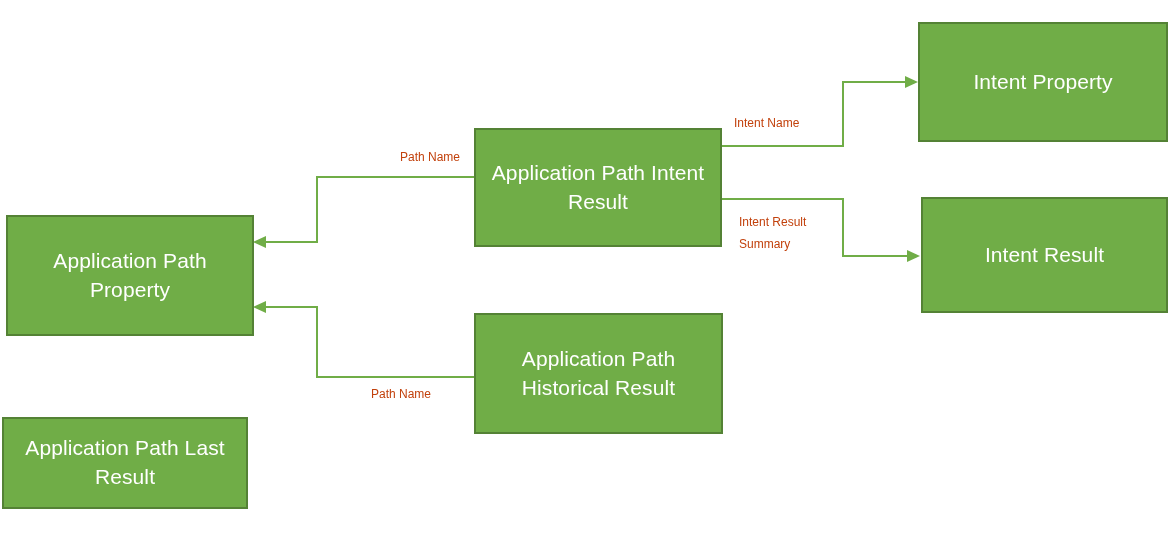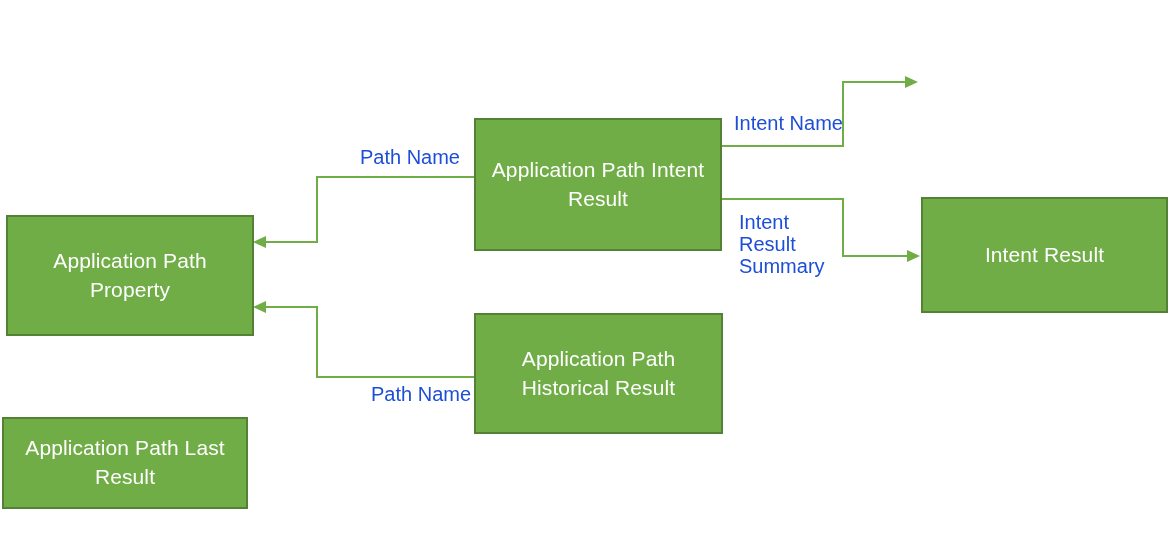--- a/index.html
+++ b/index.html
@@ -25,22 +25,22 @@
     align-items: center;
     justify-content: center;
     text-align: center;
     font-size: 21px;
     line-height: 1.38;
     white-space: pre-line;
     letter-spacing: 0.1px;
   }
   .edge-label {
     position: absolute;
-    color: #1d4ed8;
-    font-size: 20px;
+    color: #c2410c;
+    font-size: 12px;
     line-height: 22px;
     white-space: pre-line;
   }
   .edge-label.right-align { text-align: right; }
   svg.connectors {
     position: absolute;
     left: 0;
     top: 0;
     pointer-events: none;
   }
@@ -75,23 +75,24 @@
       <path d="M722,199 L843,199 L843,256 L907,256"></path>
       <polygon points="920,256 907,250 907,262"></polygon>
     </g>
 
     <g>
       <path d="M474,377 L317,377 L317,307 L266,307"></path>
       <polygon points="253,307 266,301 266,313"></polygon>
     </g>
   </svg>
 
-  <div class="node" style="left:474px; top:118px; width:248px; height:133px;">Application Path Intent
+  <div class="node" style="left:474px; top:128px; width:248px; height:119px;">Application Path Intent
 Result</div>
 
+  <div class="node" style="left:918px; top:22px; width:250px; height:120px;">Intent Property</div>
 
   <div class="node" style="left:921px; top:197px; width:247px; height:116px;">Intent Result</div>
 
   <div class="node" style="left:6px; top:215px; width:248px; height:121px;">Application Path
 Property</div>
 
   <div class="node" style="left:474px; top:313px; width:249px; height:121px;">Application Path
 Historical Result</div>
 
   <div class="node" style="left:2px; top:417px; width:246px; height:92px;">Application Path Last

